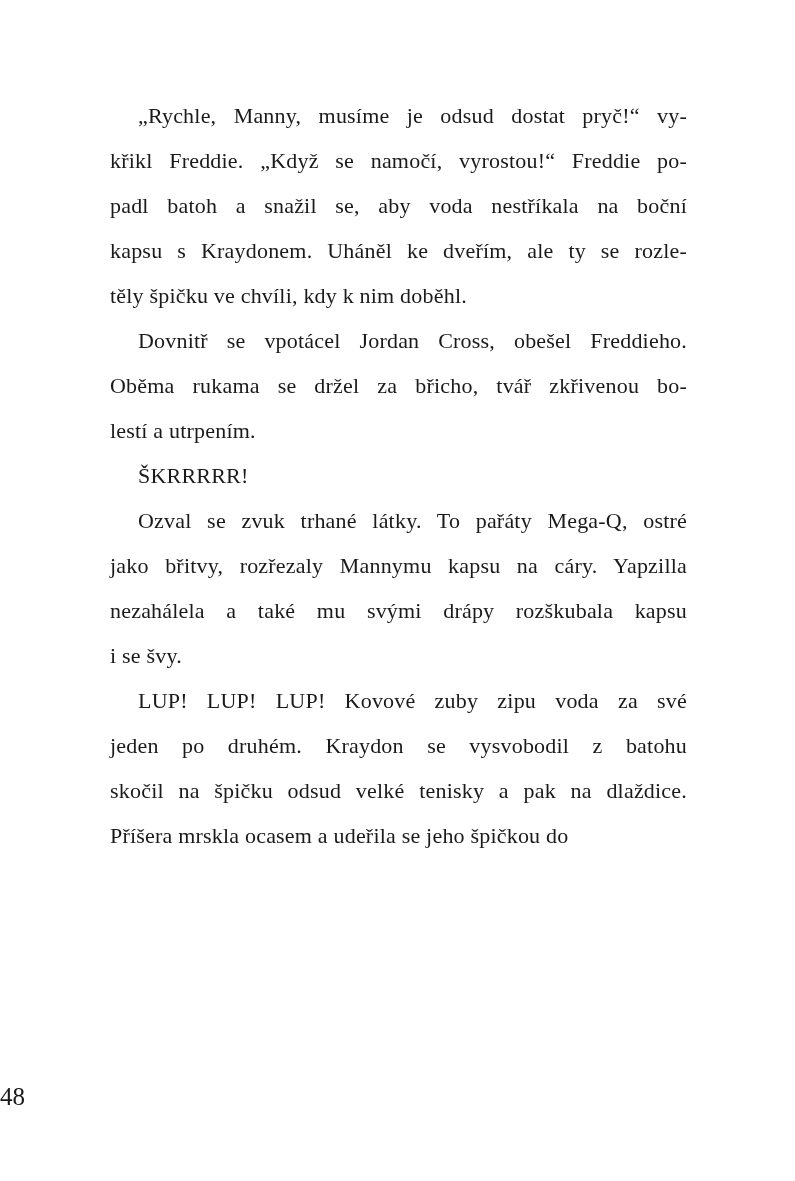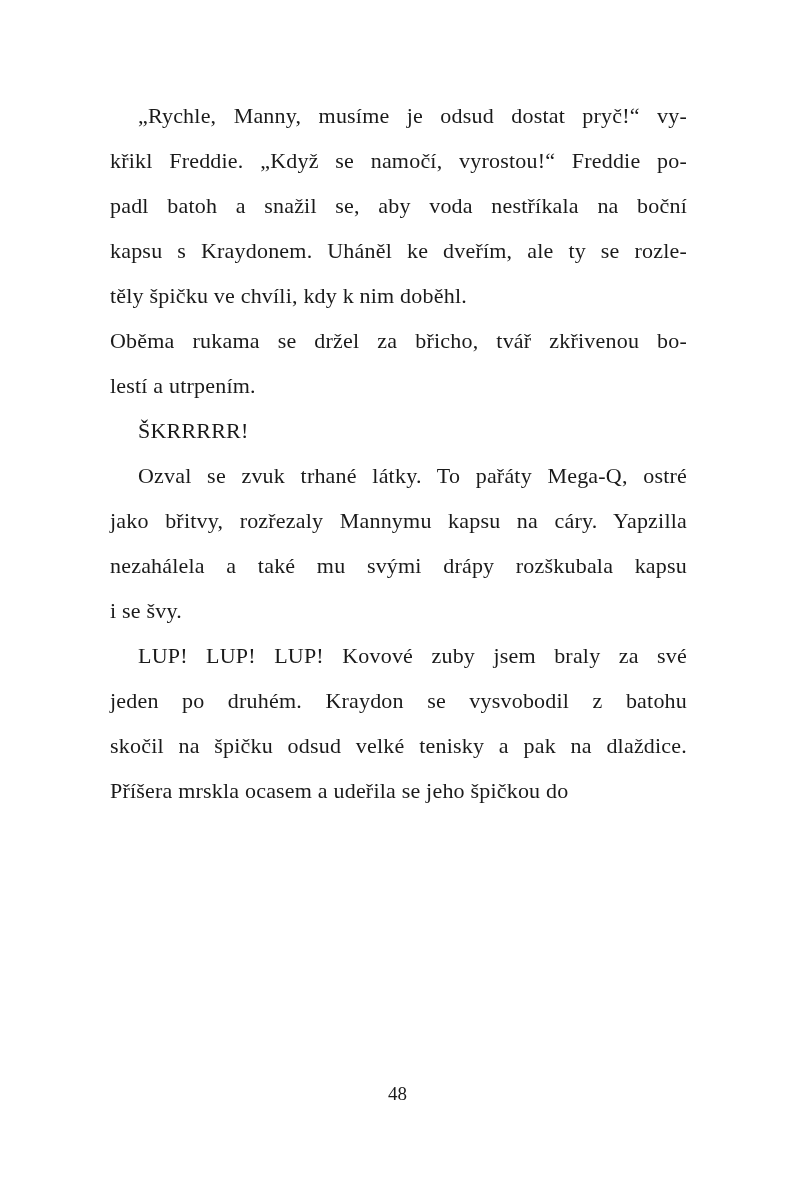--- a/index.html
+++ b/index.html
@@ -41,51 +41,51 @@
     text-align-last: left;
   }
   .line.first {
     text-indent: 28px;
   }
   .page-number {
     position: absolute;
     left: 0;
     right: 0;
     top: 1083px;
-    text-align: center;
-    font-size: 19px;
+    font-size: 25px;
     color: #1a1a1a;
   }
 </style>
 </head>
 <body>
 
 <div class="page">
   <div class="text-block" id="text-block">
       <div class="paragraph">
         <div class="line first">„Rychle, Manny, musíme je odsud dostat pryč!“ vy-</div>
         <div class="line">křikl Freddie. „Když se namočí, vyrostou!“ Freddie po-</div>
         <div class="line">padl batoh a snažil se, aby voda nestříkala na boční</div>
         <div class="line">kapsu s Kraydonem. Uháněl ke dveřím, ale ty se rozle-</div>
         <div class="line last">těly špičku ve chvíli, kdy k nim doběhl.</div>
       </div>
       <div class="paragraph">
+        <div class="line first">Dovnitř se vpotácel Jordan Cross, obešel Freddieho.</div>
         <div class="line">Oběma rukama se držel za břicho, tvář zkřivenou bo-</div>
         <div class="line last">lestí a utrpením.</div>
       </div>
       <div class="paragraph">
         <div class="line first last">ŠKRRRRR!</div>
       </div>
       <div class="paragraph">
         <div class="line first">Ozval se zvuk trhané látky. To pařáty Mega-Q, ostré</div>
         <div class="line">jako břitvy, rozřezaly Mannymu kapsu na cáry. Yapzilla</div>
         <div class="line">nezahálela a také mu svými drápy rozškubala kapsu</div>
         <div class="line last">i se švy.</div>
       </div>
       <div class="paragraph">
-        <div class="line first">LUP! LUP! LUP! Kovové zuby jsem braly za své</div>
+        <div class="line first">LUP! LUP! LUP! Kovové zuby zipu voda za své</div>
         <div class="line">jeden po druhém. Kraydon se vysvobodil z batohu</div>
         <div class="line">skočil na špičku odsud velké tenisky a pak na dlaždice.</div>
         <div class="line last">Příšera mrskla ocasem a udeřila se jeho špičkou do</div>
       </div>
     </div>
   <div class="page-number">48</div>
 </div>
 
 </body></html>

